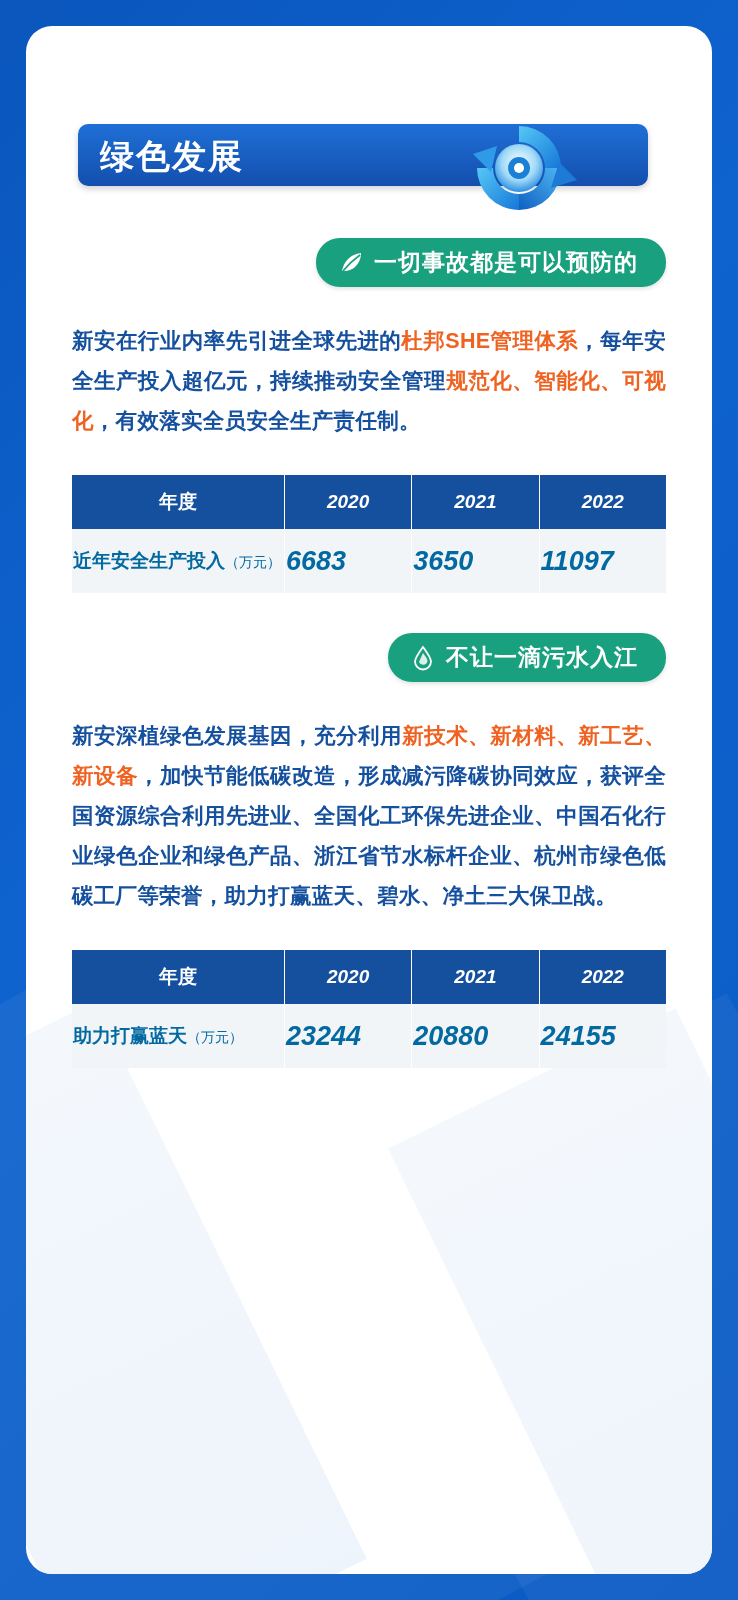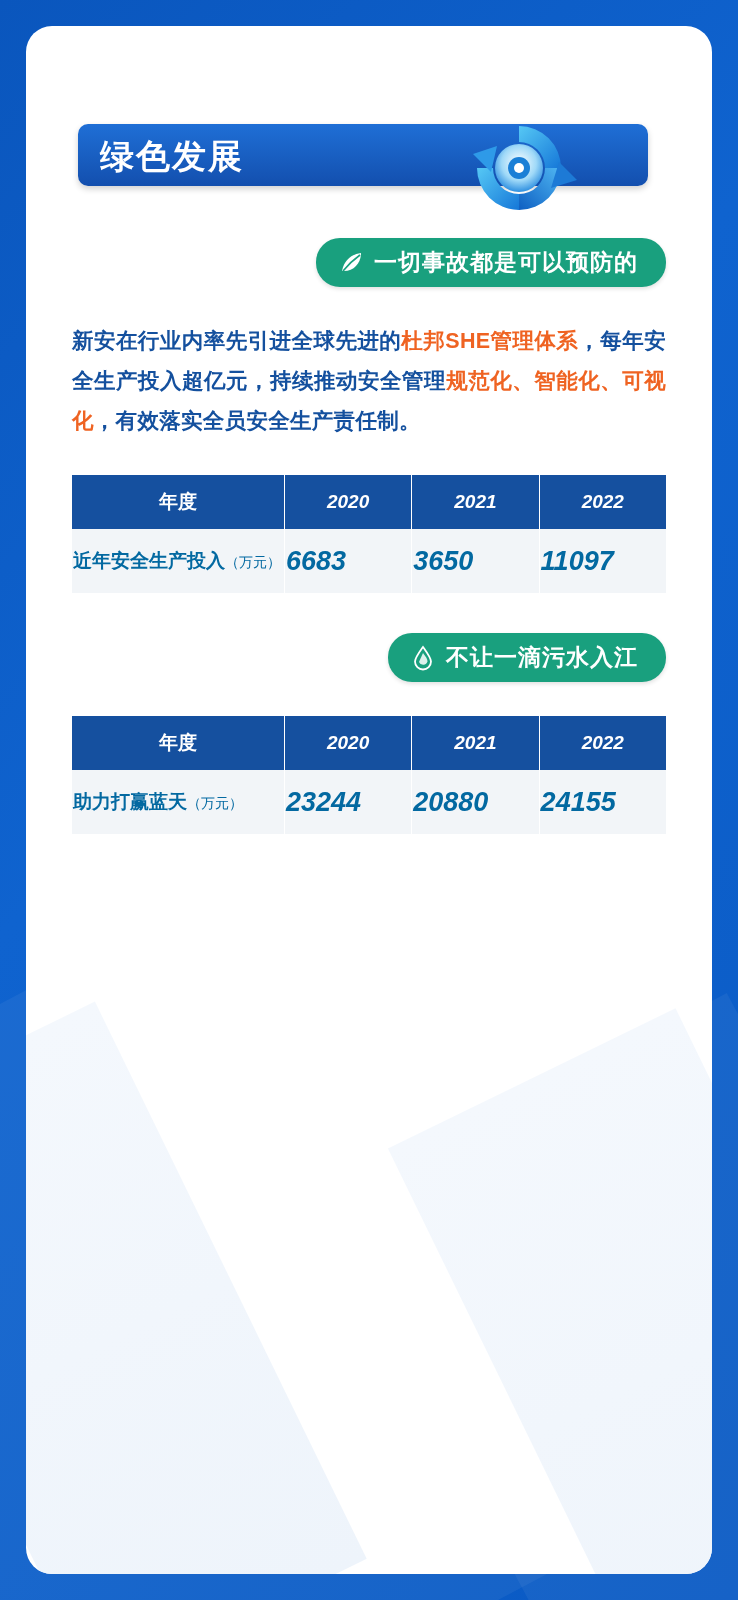--- a/index.html
+++ b/index.html
@@ -271,20 +271,23 @@
         <span class="pill-icon">
           <svg viewBox="0 0 26 26" width="26" height="26">
             <path d="M13 2 C18 9 21 13 21 16.5 A8 8 0 0 1 5 16.5 C5 13 8 9 13 2 Z" fill="none" stroke="#ffffff" stroke-width="1.8"></path>
             <path d="M13 8 C16 12 17.5 14 17.5 16.5 A4.5 4.5 0 0 1 9 17" fill="#ffffff" opacity="0.85"></path>
           </svg>
         </span>
         <span>不让一滴污水入江</span>
       </div>
     </div>
 
+    <div class="para">
+      <span>新安深植绿色发展基因，充分利用</span><span class="hl">新技术、新材料、新工艺、新设备</span><span>，加快节能低碳改造，形成减污降碳协同效应，获评全国资源综合利用先进业、全国化工环保先进企业、中国石化行业绿色企业和绿色产品、浙江省节水标杆企业、杭州市绿色低碳工厂等荣誉，助力打赢蓝天、碧水、净土三大保卫战。</span>
+    </div>
 
     <table class="tbl">
       <thead>
         <tr>
           <th class="col-1">年度</th>
           <th class="col-n">2020</th>
           <th class="col-n">2021</th>
           <th class="col-n">2022</th>
         </tr>
       </thead>

